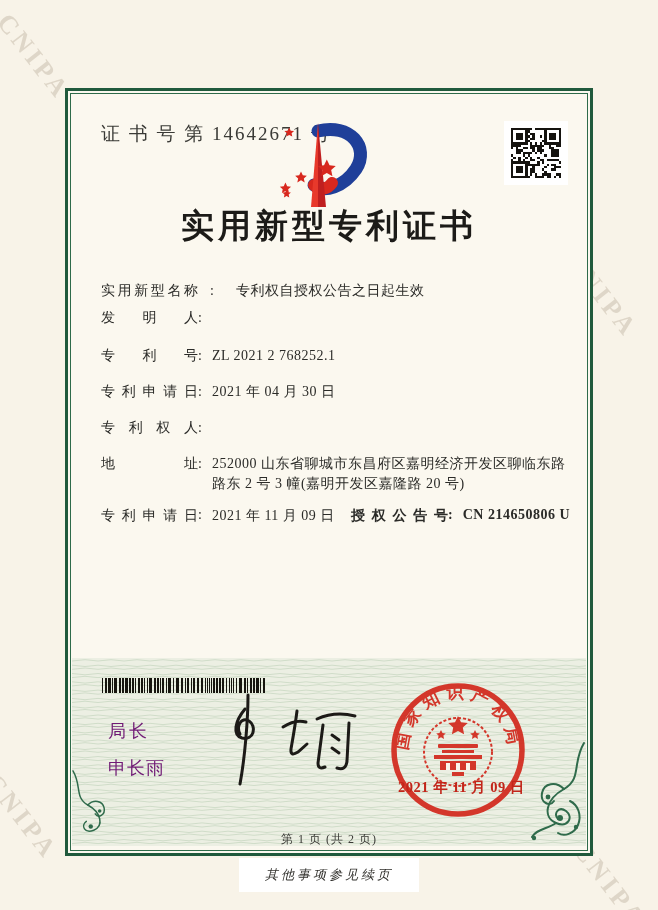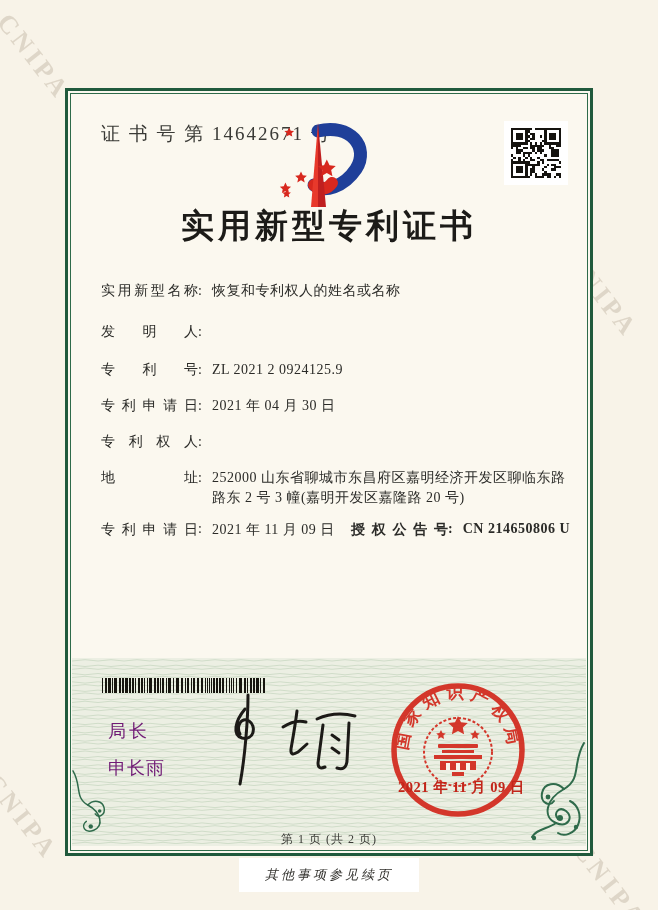--- a/index.html
+++ b/index.html
@@ -48,21 +48,21 @@
   }
 
   .fields { position:absolute; left:33px; top:190px; width:470px; font-size:14px; }
   .frow { display:flex; align-items:flex-start; line-height:20px; }
   .flabel {
     display:inline-block; width:97px; text-align:justify; text-align-last:justify;
     flex:0 0 97px; color:#2b2b28;
   }
   .fcolon { margin:0 2px 0 0; }
   .fvalue { margin-left:8px; letter-spacing:0.5px; }
-  .mb1 { margin-bottom:21px; } .mb2 { margin-bottom:18px; } .mb3 { margin-bottom:16px; }
+  .mb1 { margin-bottom:7px;gap:12px; } .mb2 { margin-bottom:18px; } .mb3 { margin-bottom:16px; }
   .addr-lines div { line-height:20px; }
   .grant-row { display:flex; }
   .grant-left { display:flex; width:250px; }
 
   .body-text {
     position:absolute; left:33px; top:449px; width:474px;
     font-size:13.6px; line-height:21.6px; font-style:italic; color:#33322e;
     letter-spacing:0.4px;
   }
   .body-text p { text-indent:2em; }
@@ -656,30 +656,30 @@
           <i class="on"></i>
         </div>
     </div>
 
     <div class="title">实用新型专利证书</div>
 
     <div class="fields">
       <div class="frow mb1">
         <span class="flabel">实用新型名称</span>
           <span class="fcolon">:</span>
-        <span class="fvalue">恢复和专利权人的姓名或名称</span>
+        <span class="fvalue">专利权自授权公告之日起生效</span>
       </div>
       <div class="frow mb2">
         <span class="flabel">发明人</span>
           <span class="fcolon">:</span>
       </div>
       <div class="frow mb3">
         <span class="flabel">专利号</span>
           <span class="fcolon">:</span>
-        <span class="fvalue">ZL 2021 2 0924125.9</span>
+        <span class="fvalue">ZL 2021 2 768252.1</span>
       </div>
       <div class="frow mb3">
         <span class="flabel">专利申请日</span>
           <span class="fcolon">:</span>
         <span class="fvalue">2021 年 04 月 30 日</span>
       </div>
       <div class="frow mb3">
         <span class="flabel">专利权人</span>
           <span class="fcolon">:</span>
       </div>

